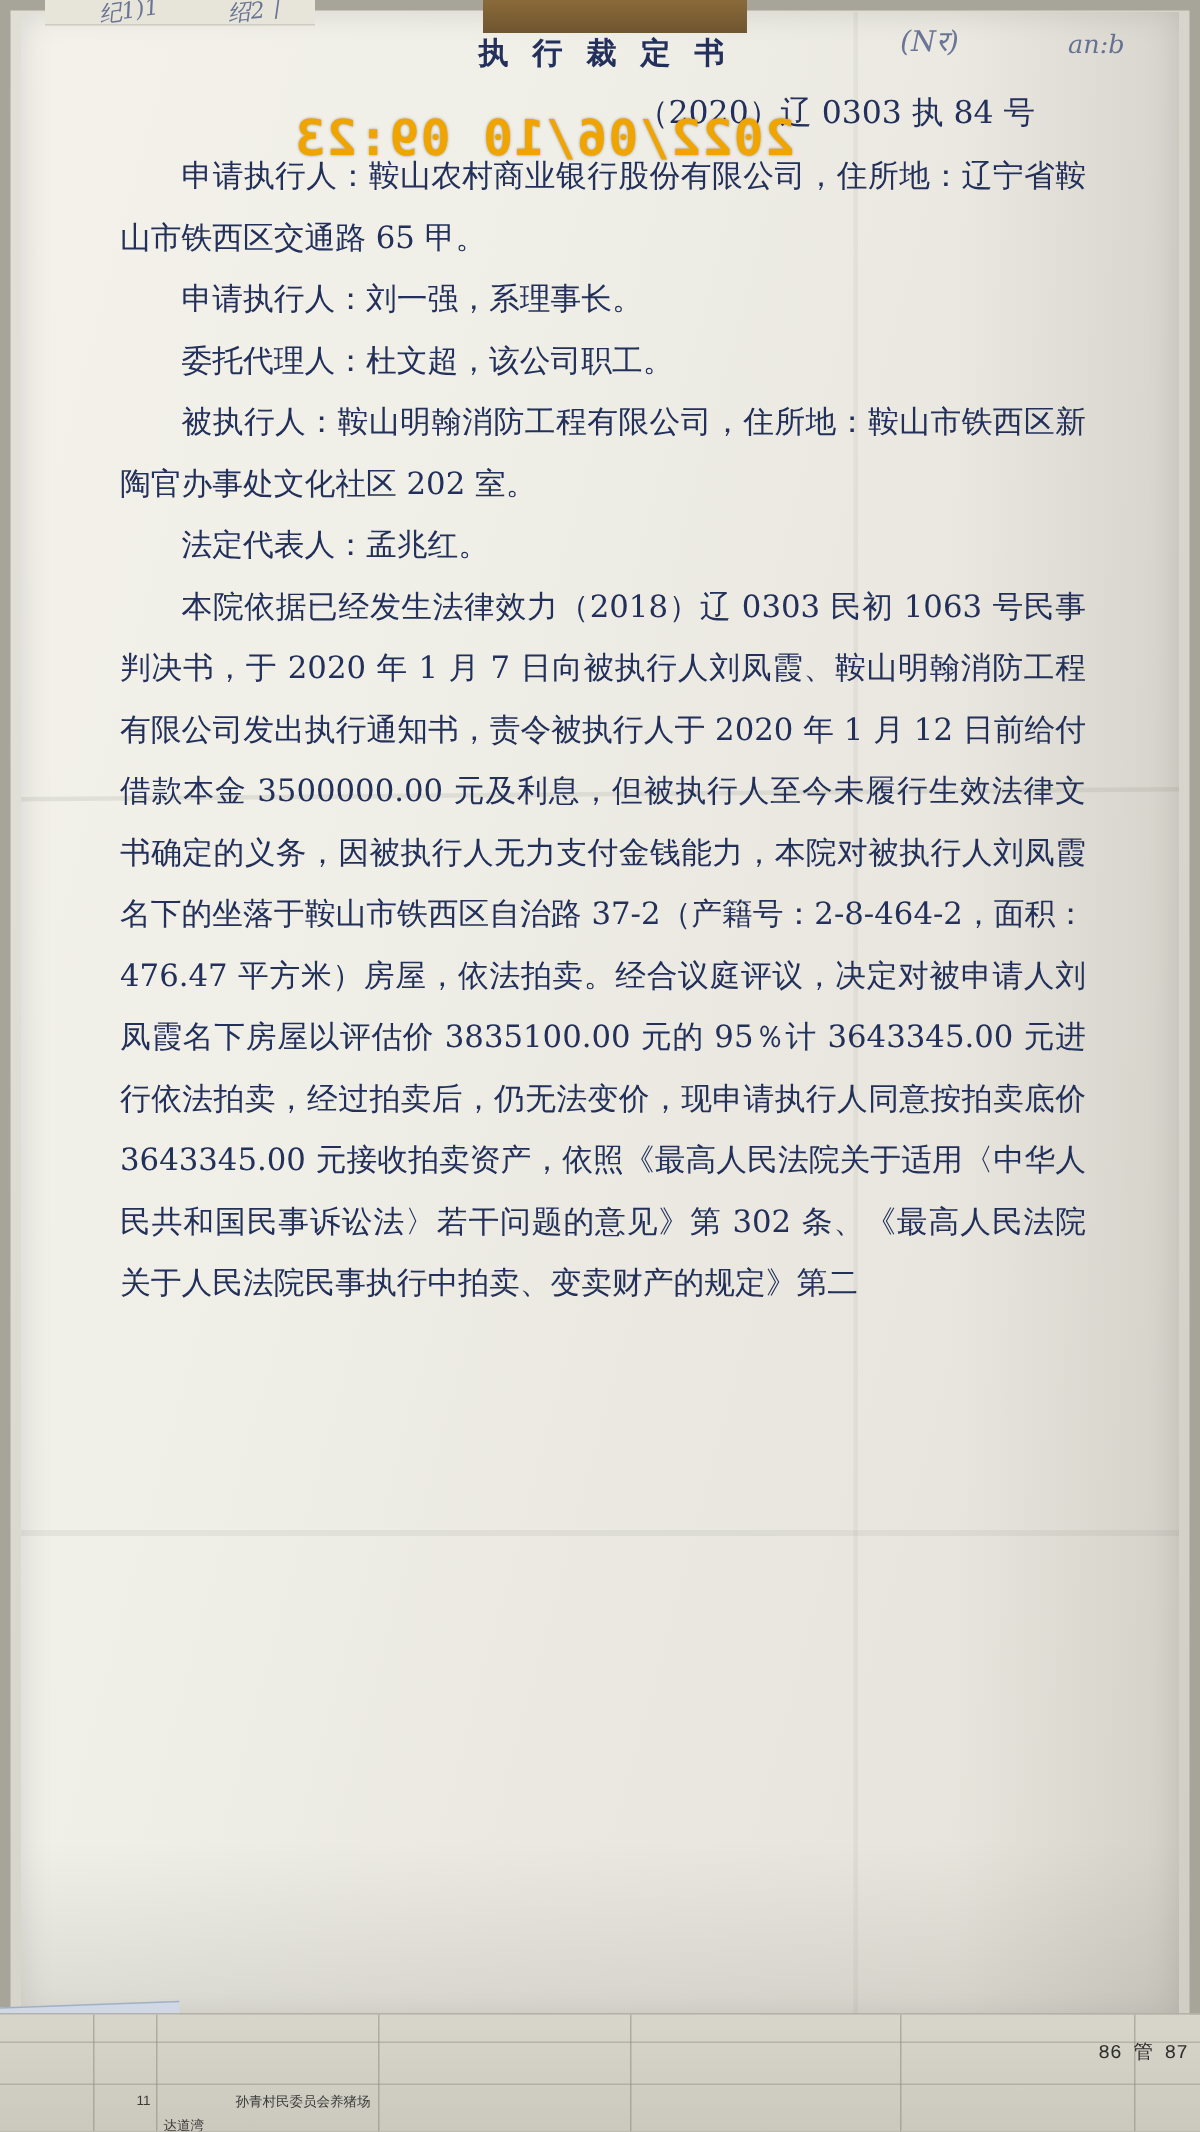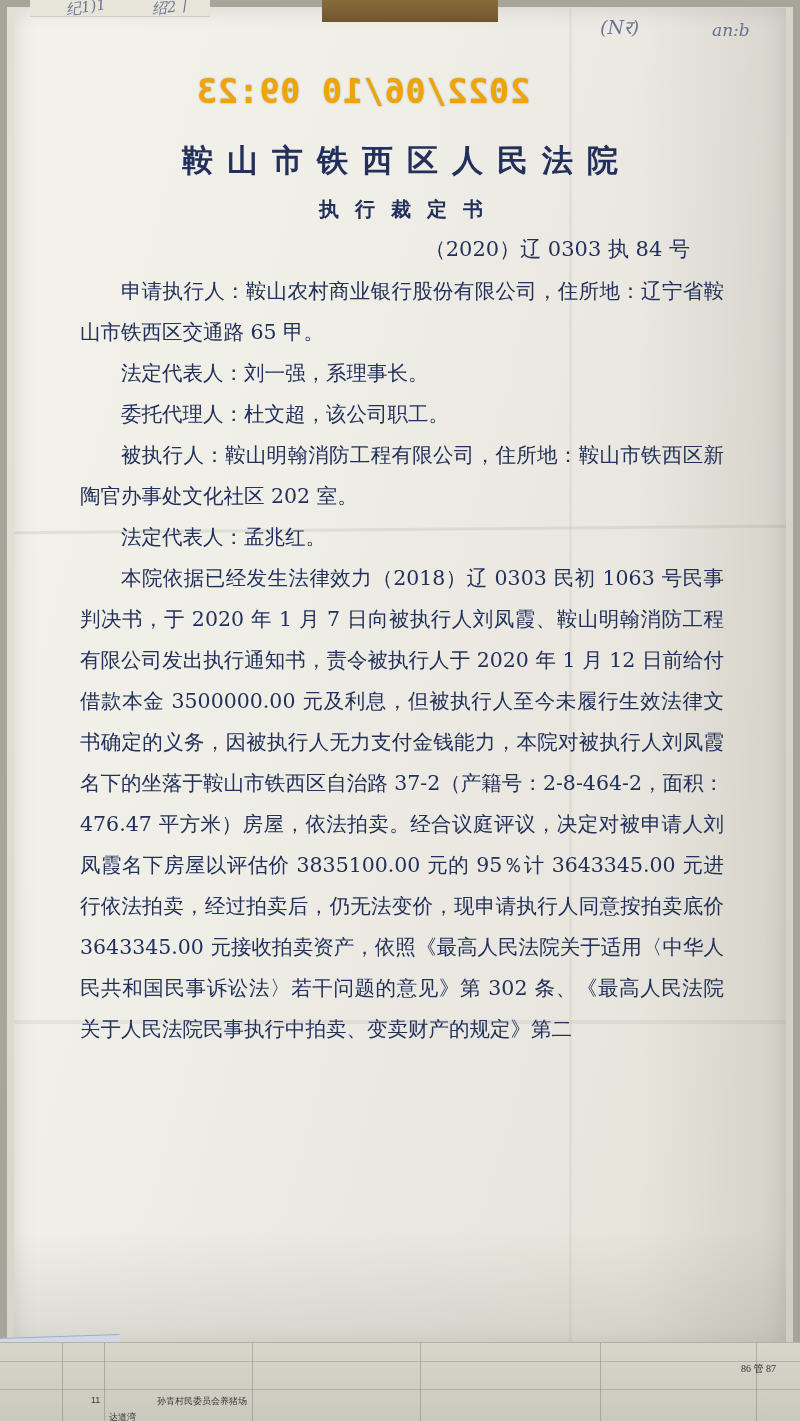--- a/index.html
+++ b/index.html
@@ -119,47 +119,46 @@
     border-top:1px solid #b4b1a6;
     overflow:hidden;
   }
   #underdoc .vline{position:absolute;top:0;width:1px;height:78px;background:#8e8b81;opacity:.55;}
   #underdoc .hline{position:absolute;left:0;width:800px;height:1px;background:#8e8b81;opacity:.45;}
   #underdoc .cell{
     position:absolute;font-size:9px;color:#3a3a38;
     font-family:"Liberation Sans",sans-serif;white-space:nowrap;margin-left:23px;
   }
   #tiny-right{
-    position:absolute;right:24px;bottom:46px;font-size:10px;color:#2f2f2d;
-    font-family:Liberation Serif, serif;text-align:right;line-height:12px;
+    position:absolute;right:8px;bottom:46px;font-size:13px;color:#2f2f2d;
+    font-family:Liberation Mono, monospace;text-align:right;line-height:12px;
   }
   #blue-edge{
     position:absolute;left:0;bottom:60px;width:120px;height:24px;
     background:#cfd8e4;border-top:1px solid #9fb0c4;transform:rotate(-2deg);
   }
 </style>
 </head>
 <body>
 
 <div id="photo">
 
   <div id="sheet">
     <div class="crease" id="c1"></div>
     <div class="crease" id="c2"></div>
     <div class="crease" id="c3"></div>
     <div id="shade-right"></div>
     <div id="shade-bottom"></div>
 
     <div id="doc">
-      <div class="court-title">鞍山市铁西区人民法院</div>
       <div class="doc-title">执行裁定书</div>
       <div id="case-no">（2020）辽 0303 执 84 号</div>
       <div id="body">
         <p>申请执行人：鞍山农村商业银行股份有限公司，住所地：辽宁省鞍山市铁西区交通路 65 甲。</p>
-        <p>法定代表人：刘一强，系理事长。</p>
+        <p>申请执行人：刘一强，系理事长。</p>
         <p>委托代理人：杜文超，该公司职工。</p>
         <p>被执行人：鞍山明翰消防工程有限公司，住所地：鞍山市铁西区新陶官办事处文化社区 202 室。</p>
         <p>法定代表人：孟兆红。</p>
         <p>本院依据已经发生法律效力（2018）辽 0303 民初 1063 号民事判决书，于 2020 年 1 月 7 日向被执行人刘凤霞、鞍山明翰消防工程有限公司发出执行通知书，责令被执行人于 2020 年 1 月 12 日前给付借款本金 3500000.00 元及利息，但被执行人至今未履行生效法律文书确定的义务，因被执行人无力支付金钱能力，本院对被执行人刘凤霞名下的坐落于鞍山市铁西区自治路 37-2（产籍号：2-8-464-2，面积：476.47 平方米）房屋，依法拍卖。经合议庭评议，决定对被申请人刘凤霞名下房屋以评估价 3835100.00 元的 95％计 3643345.00 元进行依法拍卖，经过拍卖后，仍无法变价，现申请执行人同意按拍卖底价 3643345.00 元接收拍卖资产，依照《最高人民法院关于适用〈中华人民共和国民事诉讼法〉若干问题的意见》第 302 条、《最高人民法院关于人民法院民事执行中拍卖、变卖财产的规定》第二</p>
       </div>
     </div>
   </div>
 
   <div id="scrap-a"></div>
   <div id="top-tab"></div>

